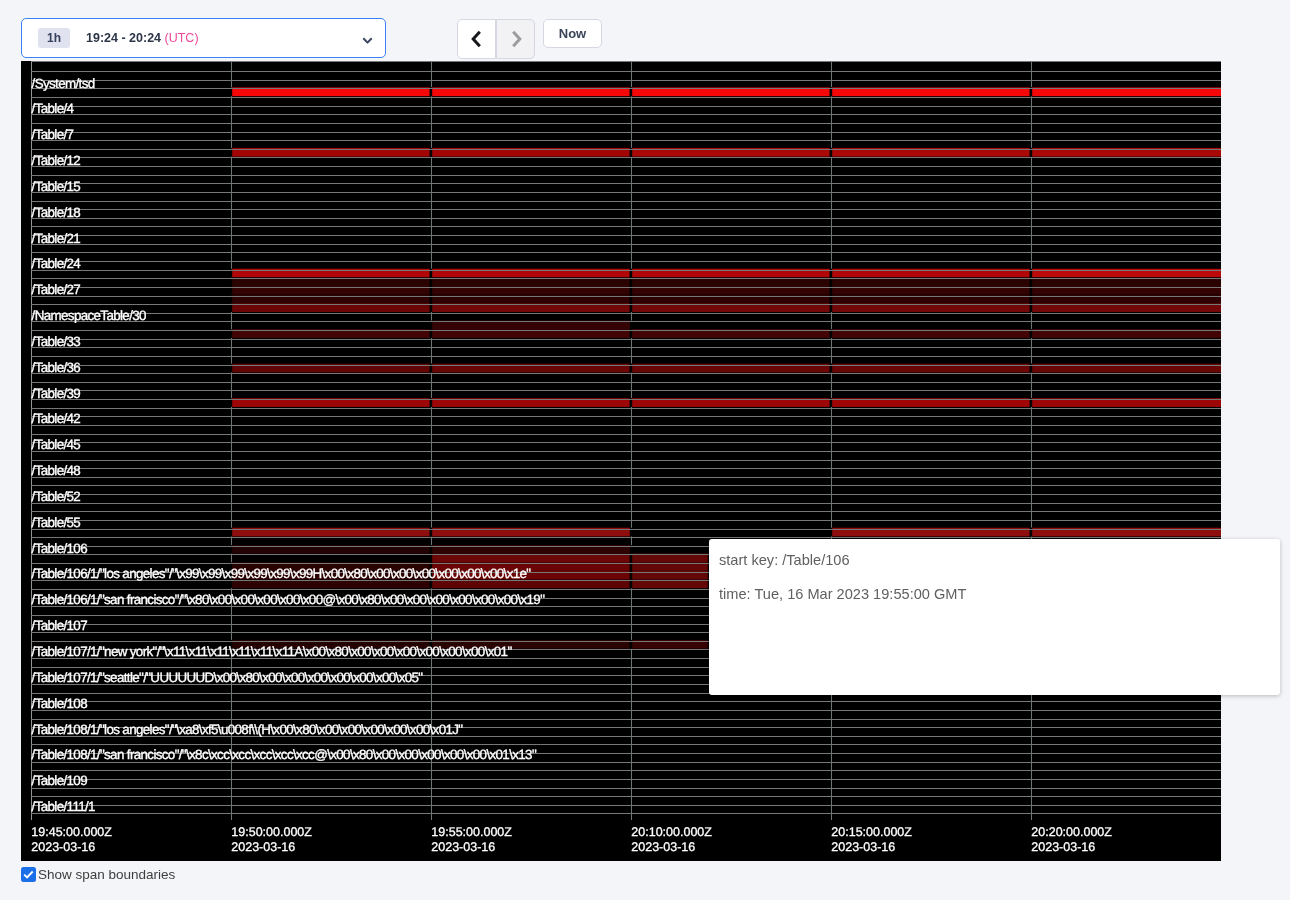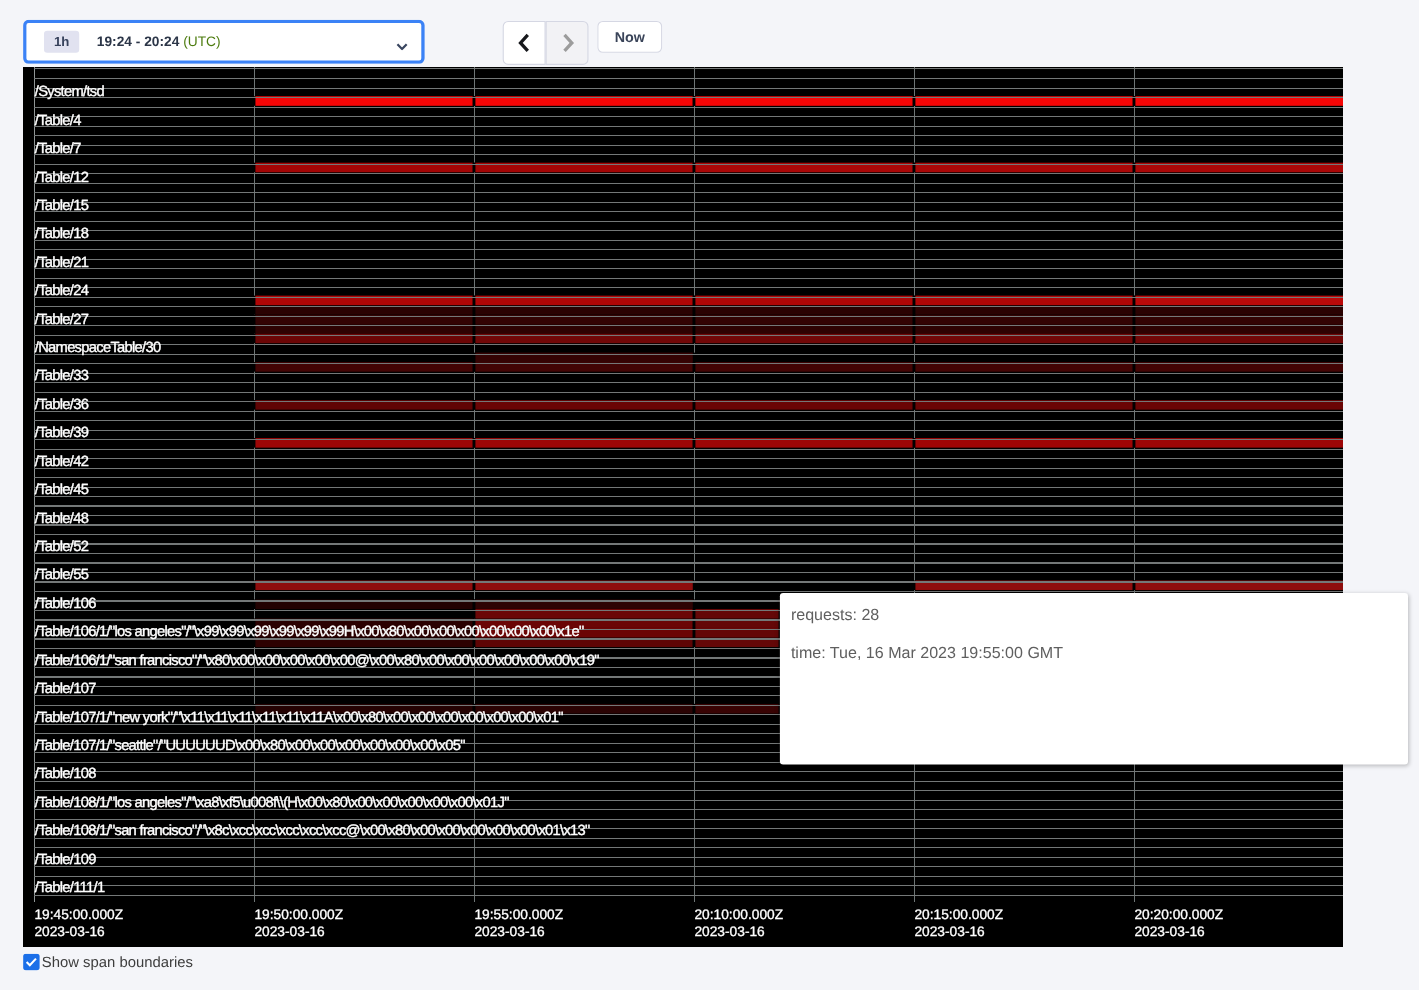--- a/index.html
+++ b/index.html
@@ -1,22 +1,22 @@
 <!DOCTYPE html>
 <html><head><meta charset="utf-8"><style>
 * { margin:0; padding:0; box-sizing:border-box; }
 html,body { width:1290px; height:900px; background:#f4f5f9; font-family:"Liberation Sans",sans-serif; overflow:hidden; }
 #canvas, #tooltip, #timebox, #nowbtn, #cbrow { will-change:transform; }
 .abs { position:absolute; }
 #timebox { left:21px; top:18px; width:365px; height:40px; background:#fff;
-  border:3px solid #3b82f6; border-radius:5px; display:flex; align-items:center; }
+  border:1px solid #3b82f6; border-radius:5px; display:flex; align-items:center; }
 #badge { margin-left:16px; background:#e1e2f0; color:#36415b; font-weight:bold;
   font-size:12px; border-radius:3px; padding:3px 9px; }
 #trange { margin-left:16px; font-size:12.5px; font-weight:bold; color:#2c3648; }
-#trange span { font-weight:normal; color:#4d7c0f; }
+#trange span { font-weight:normal; color:#ec4899; }
 #caret { position:absolute; right:12px; top:18px; }
 #navgrp { left:457px; top:19px; width:78px; height:40px; display:flex; }
 .navbtn { width:39px; height:40px; border:1px solid #d5d7e3; display:flex;
   align-items:center; justify-content:center; }
 #prev { background:#fff; border-radius:5px 0 0 5px; border-right-width:0.5px; }
 #next { background:#f2f2f5; border-radius:0 5px 5px 0; }
 #nowbtn { left:543px; top:19px; width:59px; height:29px; background:#fff; border:1px solid #d5d7e3;
   border-radius:5px; font-size:13px; font-weight:bold; color:#3a4459; display:flex; align-items:center; justify-content:center; }
 #canvas { left:21px; top:61px; width:1200px; height:616px;text-align:center; }
 #tooltip { left:709px; top:539px; width:571px; height:156px; background:#fff; border-radius:3px;
@@ -238,21 +238,21 @@
 <text x="410.3" y="785.5" fill="#fff" stroke="#fff" stroke-width="0.3" font-size="12.5" text-rendering="geometricPrecision" dominant-baseline="central">2023-03-16</text>
 <text x="610.3" y="770.5" fill="#fff" stroke="#fff" stroke-width="0.3" font-size="12.5" text-rendering="geometricPrecision" dominant-baseline="central">20:10:00.000Z</text>
 <text x="610.3" y="785.5" fill="#fff" stroke="#fff" stroke-width="0.3" font-size="12.5" text-rendering="geometricPrecision" dominant-baseline="central">2023-03-16</text>
 <text x="810.3" y="770.5" fill="#fff" stroke="#fff" stroke-width="0.3" font-size="12.5" text-rendering="geometricPrecision" dominant-baseline="central">20:15:00.000Z</text>
 <text x="810.3" y="785.5" fill="#fff" stroke="#fff" stroke-width="0.3" font-size="12.5" text-rendering="geometricPrecision" dominant-baseline="central">2023-03-16</text>
 <text x="1010.3" y="770.5" fill="#fff" stroke="#fff" stroke-width="0.3" font-size="12.5" text-rendering="geometricPrecision" dominant-baseline="central">20:20:00.000Z</text>
 <text x="1010.3" y="785.5" fill="#fff" stroke="#fff" stroke-width="0.3" font-size="12.5" text-rendering="geometricPrecision" dominant-baseline="central">2023-03-16</text>
 </svg>
 </div>
 <div id="tooltip" class="abs">
-<div class="ttl">requests: 28</div>
+<div class="ttl">start key: /Table/106</div>
 <div class="ttl">time: Tue, 16 Mar 2023 19:55:00 GMT</div>
 </div>
 <div id="cbrow" class="abs">
   <div id="cbox"><svg width="15" height="15" viewBox="0 0 15 15">
         <path d="M3.2 7.6l2.9 2.9 5.6-6" stroke="#fff" stroke-width="1.9" fill="none"></path>
       </svg></div>
   <label>Show span boundaries</label>
 </div>
 
 </body></html>

